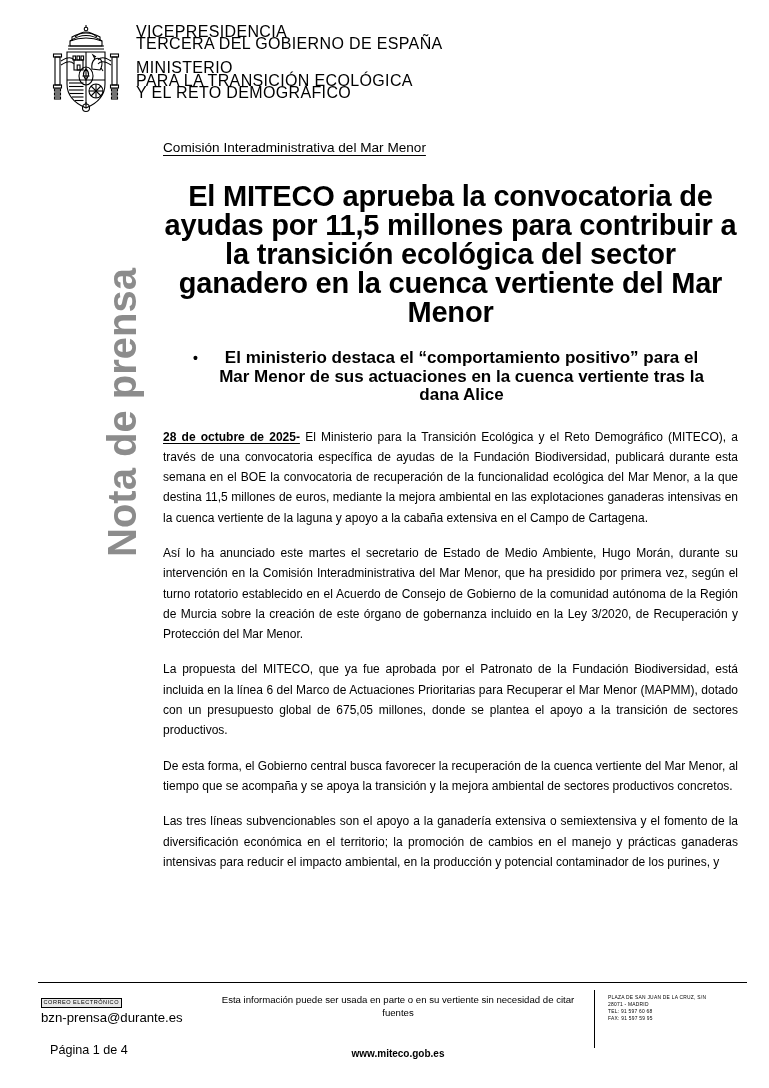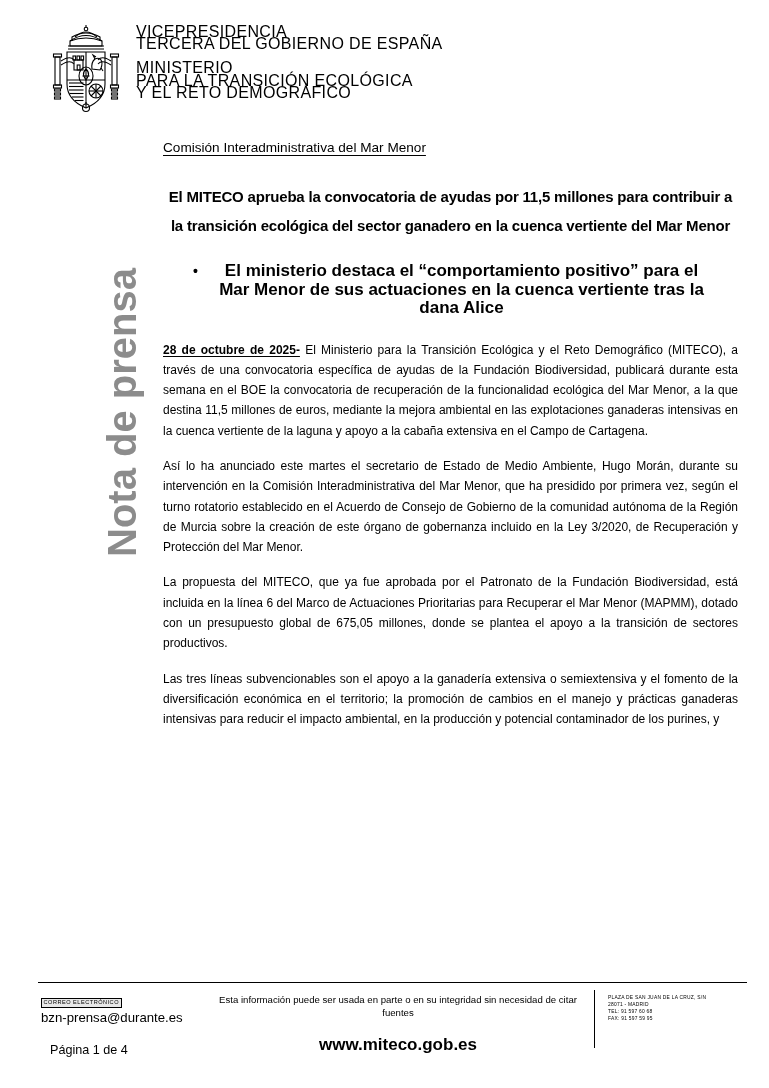--- a/index.html
+++ b/index.html
@@ -78,21 +78,21 @@
     width: 575px;
   }
   .kicker {
     font-size: 13.6px;
     text-decoration: underline;
     text-underline-offset: 2.5px;
     margin: 0 0 26px 0;
     line-height: 16px;
   }
   .headline {
-    font-size: 15px;
+    font-size: 29px;
     font-weight: bold;
     text-align: center;
     line-height: 29px;
     margin: 0 0 22px 0;
     letter-spacing: -0.2px;
   }
   .bullets {
     margin: 0 0 22px 0;
     padding: 0 30px 0 48px;
     list-style: none;
@@ -173,23 +173,23 @@
     left: 180px;
     top: 4px;
     width: 360px;
     text-align: center;
   }
   .usage-note {
     font-size: 9.6px;
     line-height: 12.6px;
   }
   .website {
-    font-size: 17px;
-    font-weight: bold;
-    margin-top: 16px;
+    font-size: 10px;
+    font-weight: bold;
+    margin-top: 29px;
   }
   .footer-divider {
     position: absolute;
     left: 556px;
     top: 0px;
     width: 1px;
     height: 58px;
     background: #000000;
   }
   .footer-right {
@@ -299,35 +299,36 @@
   <h1 class="headline">El MITECO aprueba la convocatoria de ayudas por 11,5 millones para contribuir a la transición ecológica del sector ganadero en la cuenca vertiente del Mar Menor</h1>
 
   <ul class="bullets">
     <li>El ministerio destaca el “comportamiento positivo” para el Mar Menor de sus actuaciones en la cuenca vertiente tras la dana Alice</li>
   </ul>
 
   <p class="body-par"><span class="lead-date">28 de octubre de 2025-</span><span> El Ministerio para la Transición Ecológica y el Reto Demográfico (MITECO), a través de una convocatoria específica de ayudas de la Fundación Biodiversidad, publicará durante esta semana en el BOE la convocatoria de recuperación de la funcionalidad ecológica del Mar Menor, a la que destina 11,5 millones de euros, mediante la mejora ambiental en las explotaciones ganaderas intensivas en la cuenca vertiente de la laguna y apoyo a la cabaña extensiva en el Campo de Cartagena.</span></p>
 
   <p class="body-par">Así lo ha anunciado este martes el secretario de Estado de Medio Ambiente, Hugo Morán, durante su intervención en la Comisión Interadministrativa del Mar Menor, que ha presidido por primera vez, según el turno rotatorio establecido en el Acuerdo de Consejo de Gobierno de la comunidad autónoma de la Región de Murcia sobre la creación de este órgano de gobernanza incluido en la Ley 3/2020, de Recuperación y Protección del Mar Menor.</p>
   <p class="body-par">La propuesta del MITECO, que ya fue aprobada por el Patronato de la Fundación Biodiversidad, está incluida en la línea 6 del Marco de Actuaciones Prioritarias para Recuperar el Mar Menor (MAPMM), dotado con un presupuesto global de 675,05 millones, donde se plantea el apoyo a la transición de sectores productivos.</p>
+  <p class="body-par">De esta forma, el Gobierno central busca favorecer la recuperación de la cuenca vertiente del Mar Menor, al tiempo que se acompaña y se apoya la transición y la mejora ambiental de sectores productivos concretos.</p>
   <p class="body-par">Las tres líneas subvencionables son el apoyo a la ganadería extensiva o semiextensiva y el fomento de la diversificación económica en el territorio; la promoción de cambios en el manejo y prácticas ganaderas intensivas para reducir el impacto ambiental, en la producción y potencial contaminador de los purines, y</p>
 </div>
 
 <div class="footer-rule"></div>
 
 <div class="footer">
 
   <div class="footer-left">
     <div class="email-tag">CORREO ELECTRÓNICO</div>
     <div class="email-value">bzn-prensa@durante.es</div>
     <div class="page-number">Página 1 de 4</div>
   </div>
 
   <div class="footer-center">
-    <div class="usage-note">Esta información puede ser usada en parte o en su integridad sin necesidad de citar fuentes</div>
+    <div class="usage-note">Esta información puede ser usada en parte o en su vertiente sin necesidad de citar fuentes</div>
     <div class="website">www.miteco.gob.es</div>
   </div>
 
   <div class="footer-divider"></div>
 
   <div class="footer-right">
     <div class="addr-line">PLAZA DE SAN JUAN DE LA CRUZ, S/N</div>
     <div class="addr-line">28071 - MADRID</div>
     <div class="addr-line">TEL: 91 597 60 68</div>
     <div class="addr-line">FAX: 91 597 59 95</div>

